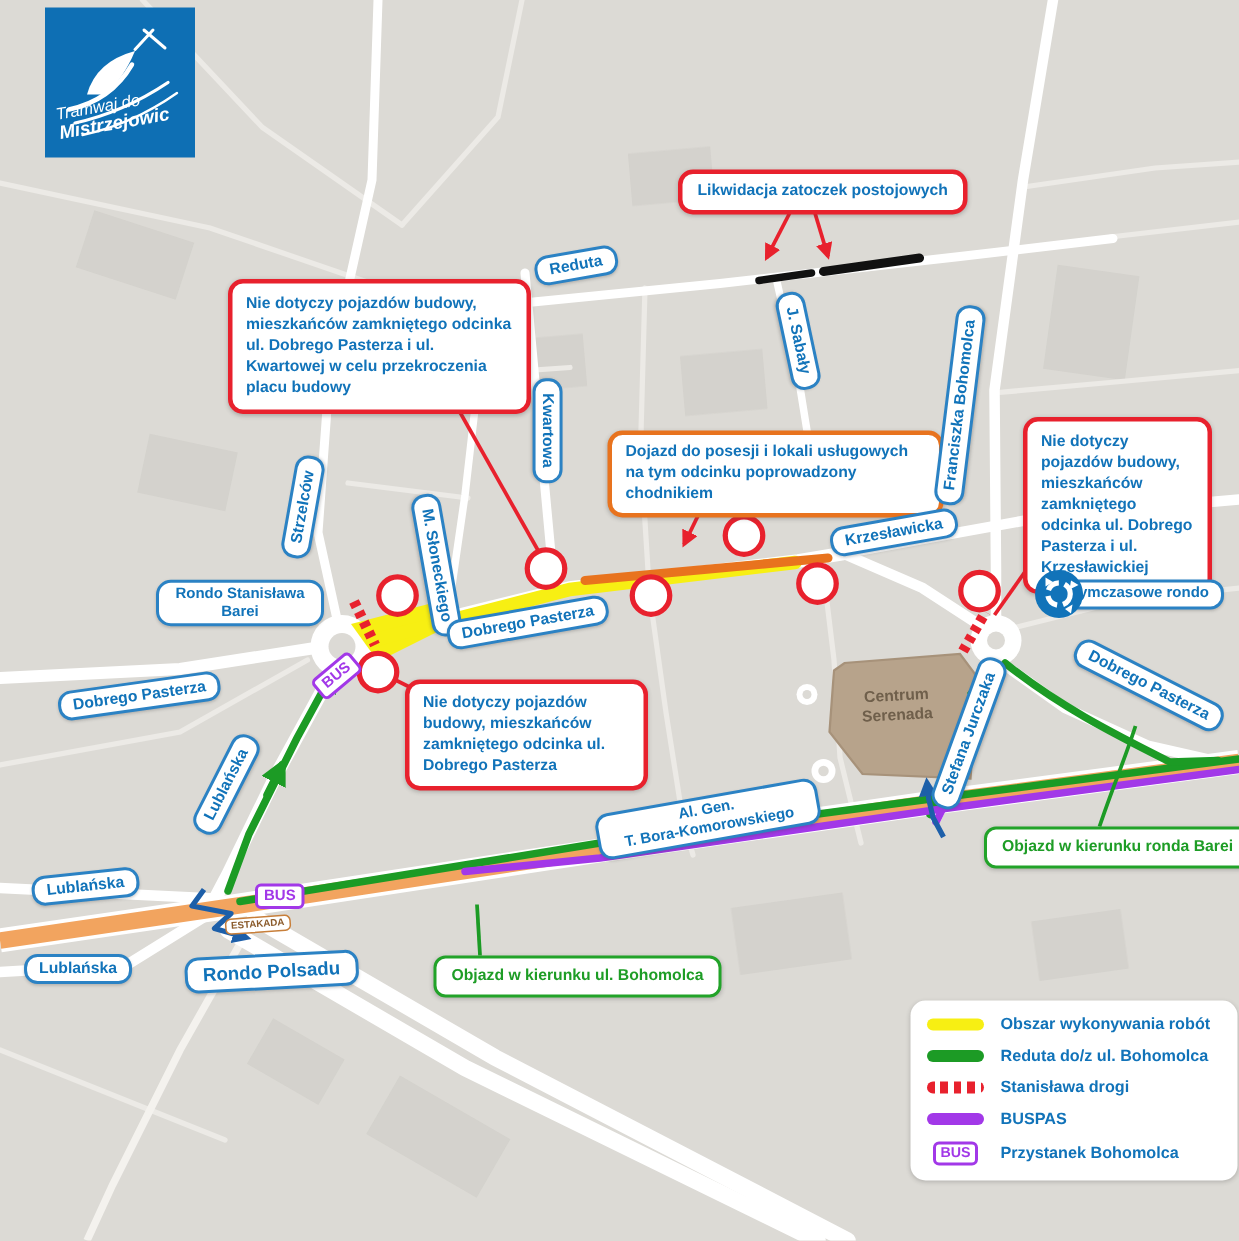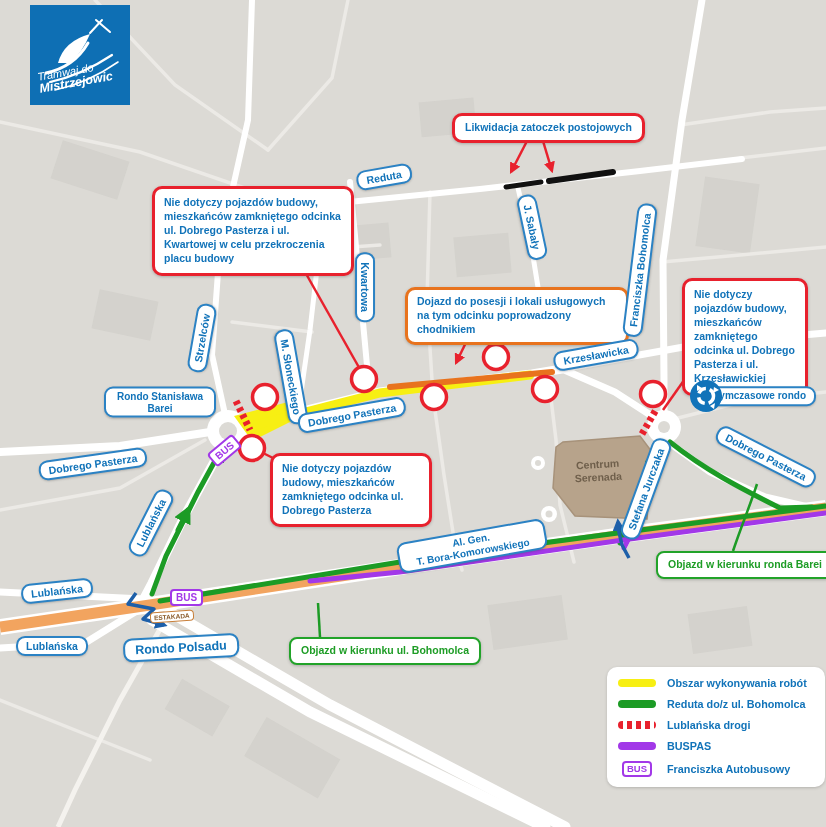--- a/index.html
+++ b/index.html
@@ -219,21 +219,21 @@
 
   <div class="callout green" style="left:656px;top:551px;">Objazd w kierunku ronda Barei</div>
 
   <div class="pill" style="left:384px;top:177px;transform:translate(-50%,-50%) rotate(-10deg);">Reduta</div>
   <div class="pill" style="left:365px;top:287px;transform:translate(-50%,-50%) rotate(90deg);">Kwartowa</div>
   <div class="pill" style="left:532px;top:227px;transform:translate(-50%,-50%) rotate(78deg);">J. Sabały</div>
   <div class="pill" style="left:640px;top:270px;transform:translate(-50%,-50%) rotate(-83deg);">Franciszka Bohomolca</div>
   <div class="pill" style="left:202px;top:338px;transform:translate(-50%,-50%) rotate(-80deg);">Strzelców</div>
   <div class="pill" style="left:291px;top:377px;transform:translate(-50%,-50%) rotate(80deg);">M. Słoneckiego</div>
   <div class="pill" style="left:596px;top:355px;transform:translate(-50%,-50%) rotate(-10deg);">Krzesławicka</div>
-  <div class="pill" style="left:160px;top:402px;transform:translate(-50%,-50%);white-space:normal;width:92px;font-size:10px;">Rondo Stanisława Barei</div>
+  <div class="pill" style="left:160px;top:402px;transform:translate(-50%,-50%);white-space:normal;width:92px;font-size:10px;border-radius:10px;">Rondo Stanisława Barei</div>
   <div class="pill" style="left:352px;top:415px;transform:translate(-50%,-50%) rotate(-10deg);">Dobrego Pasterza</div>
   <div class="pill" style="left:93px;top:464px;transform:translate(-50%,-50%) rotate(-8deg);">Dobrego Pasterza</div>
   <div class="pill" style="left:766px;top:457px;transform:translate(-50%,-50%) rotate(27deg);">Dobrego Pasterza</div>
   <div class="pill" style="left:151px;top:523px;transform:translate(-50%,-50%) rotate(-63deg);">Lublańska</div>
   <div class="pill" style="left:57px;top:591px;transform:translate(-50%,-50%) rotate(-6deg);">Lublańska</div>
   <div class="pill" style="left:52px;top:646px;transform:translate(-50%,-50%);">Lublańska</div>
   <div class="pill" style="left:181px;top:648px;transform:translate(-50%,-50%) rotate(-3deg);font-size:12.5px;padding:3px 10px;">Rondo Polsadu</div>
   <div class="pill" style="left:472px;top:546px;transform:translate(-50%,-50%) rotate(-10deg);white-space:normal;width:130px;font-size:10px;">
     <div>Al. Gen.</div>
     <div>T. Bora-Komorowskiego</div>
@@ -270,29 +270,29 @@
     <div class="legend-row">
       <span class="legend-swatch">
           <span class="sw-bar sw-green"></span>
         </span>
       <span class="legend-label">Reduta do/z ul. Bohomolca</span>
     </div>
     <div class="legend-row">
       <span class="legend-swatch">
           <span class="sw-reddash"></span>
         </span>
-      <span class="legend-label">Lublańska drogi</span>
+      <span class="legend-label">Stanisława drogi</span>
     </div>
     <div class="legend-row">
       <span class="legend-swatch">
           <span class="sw-bar sw-purple"></span>
         </span>
       <span class="legend-label">BUSPAS</span>
     </div>
     <div class="legend-row">
       <span class="legend-swatch">
           <span class="sw-bus">BUS</span>
         </span>
-      <span class="legend-label">Franciszka Autobusowy</span>
+      <span class="legend-label">Przystanek Bohomolca</span>
     </div>
   </div>
 
 </div>
 
 </body></html>

